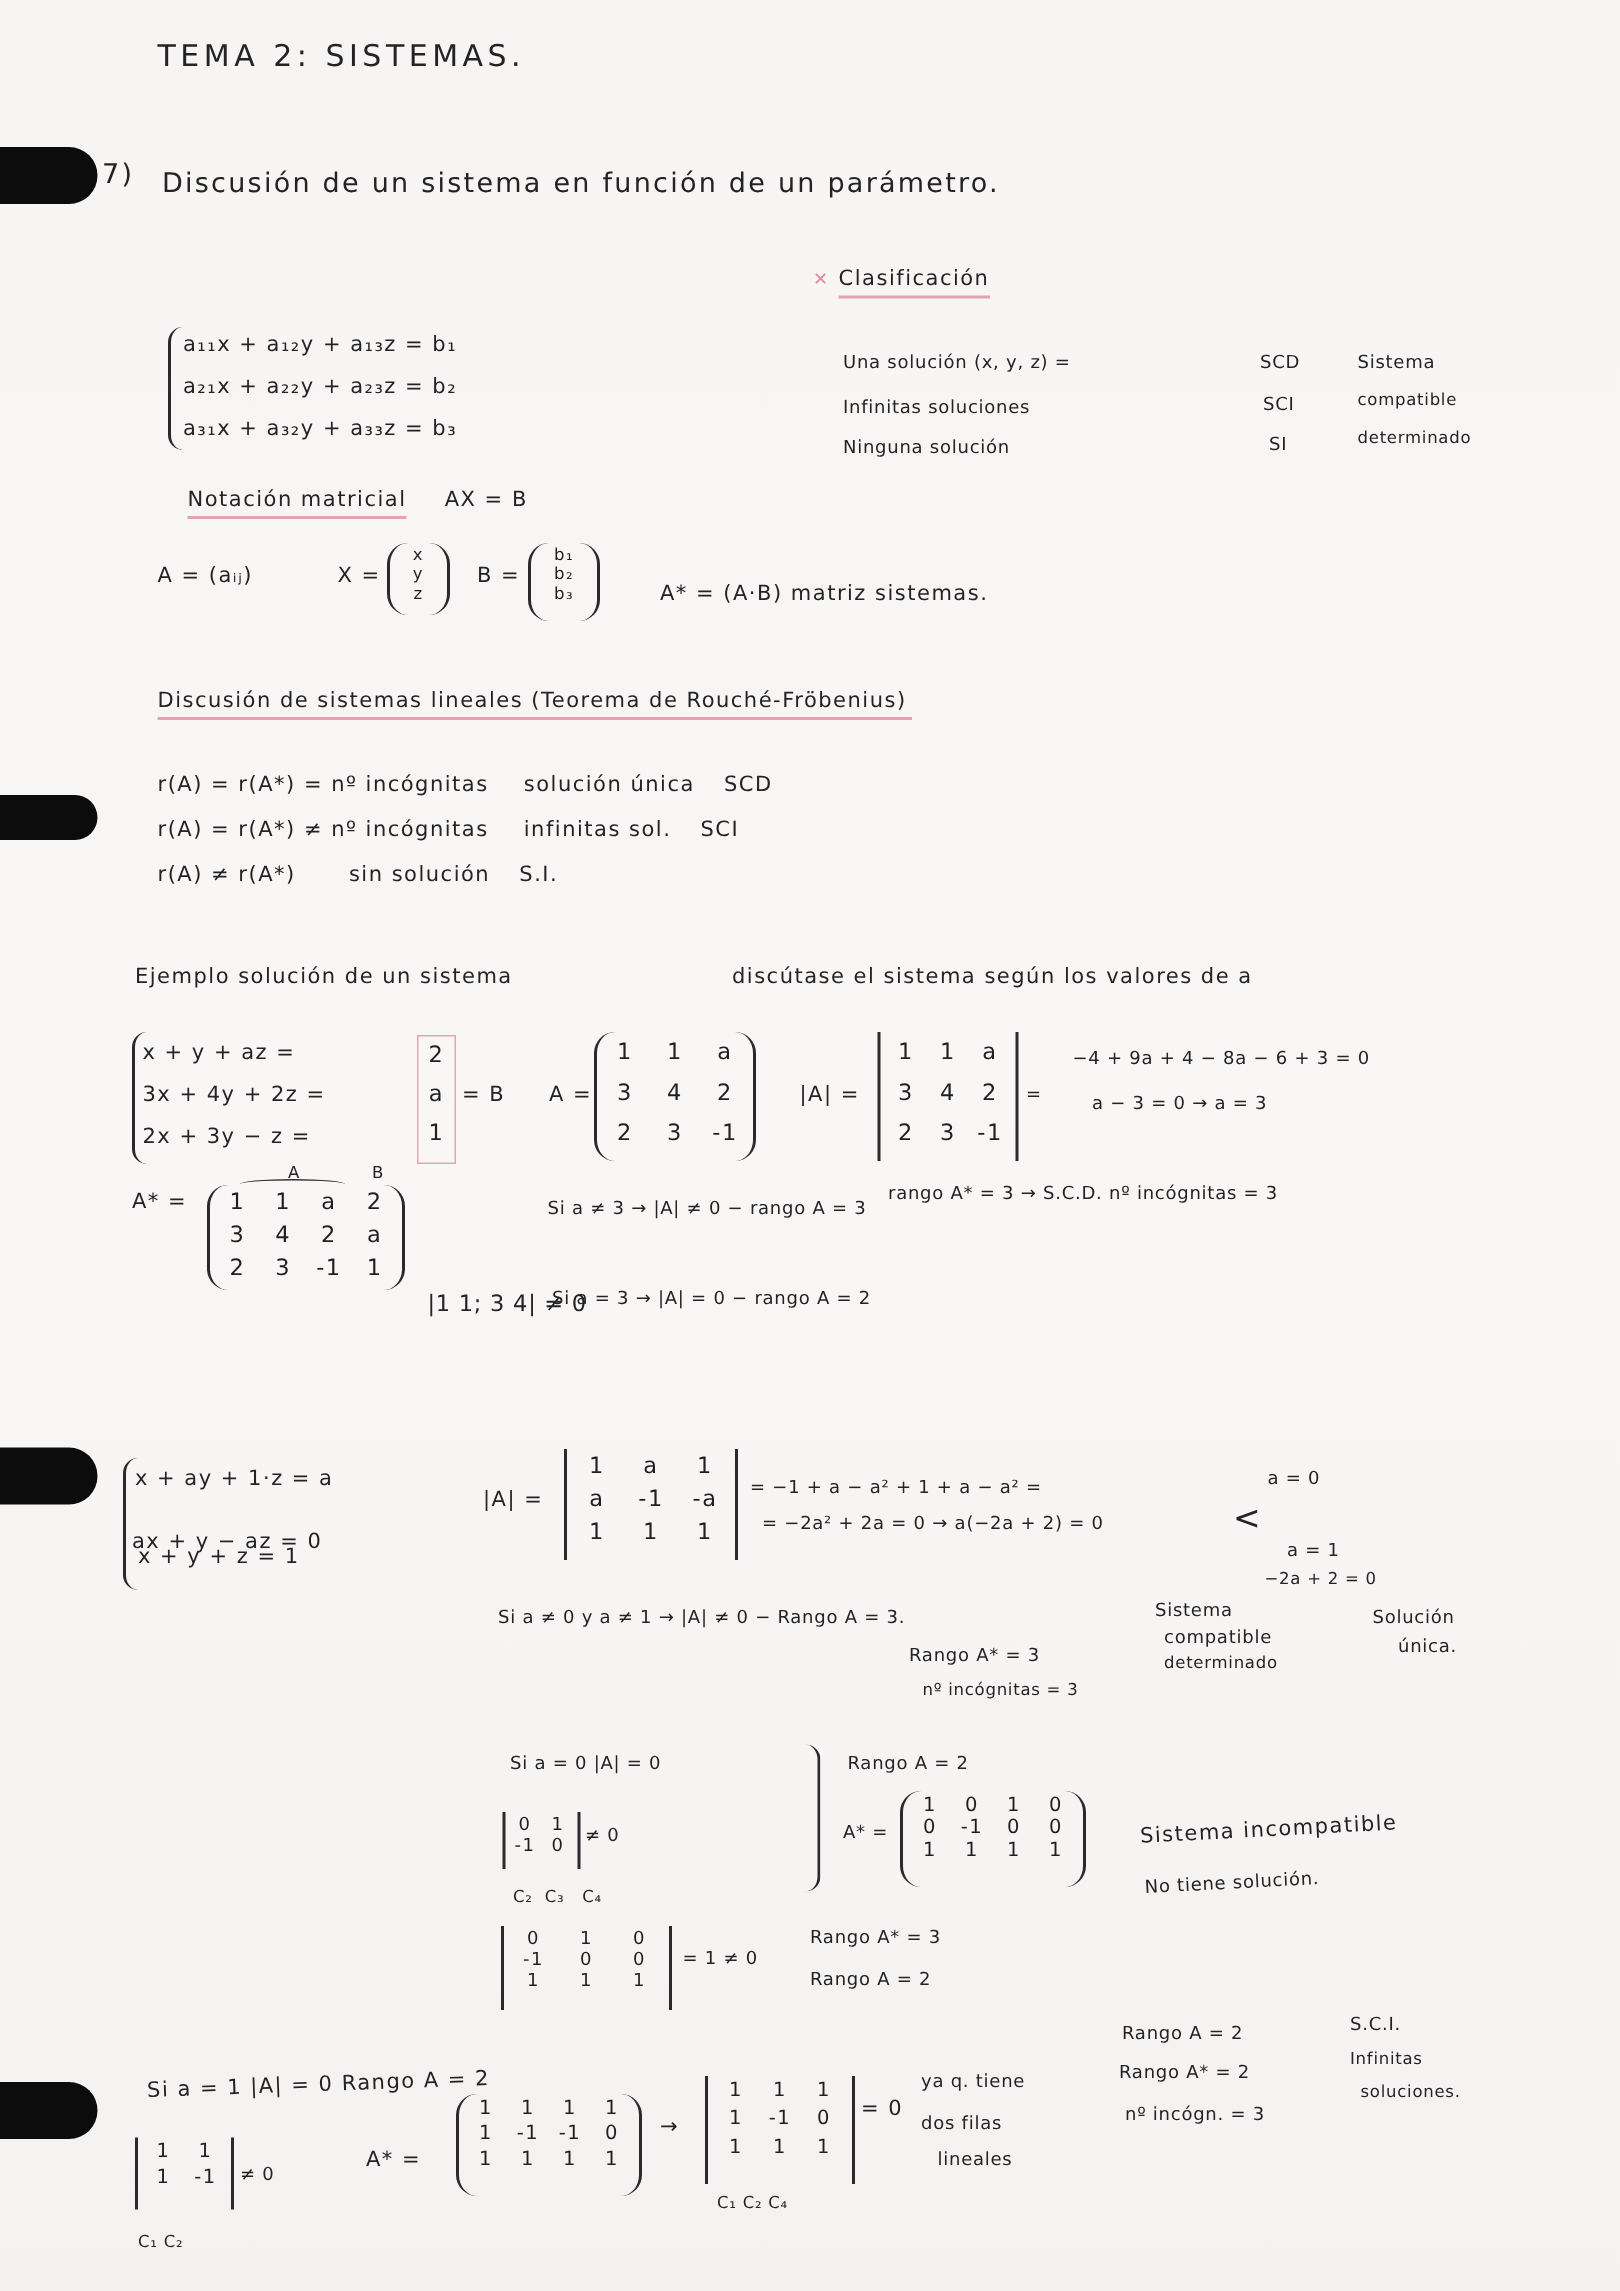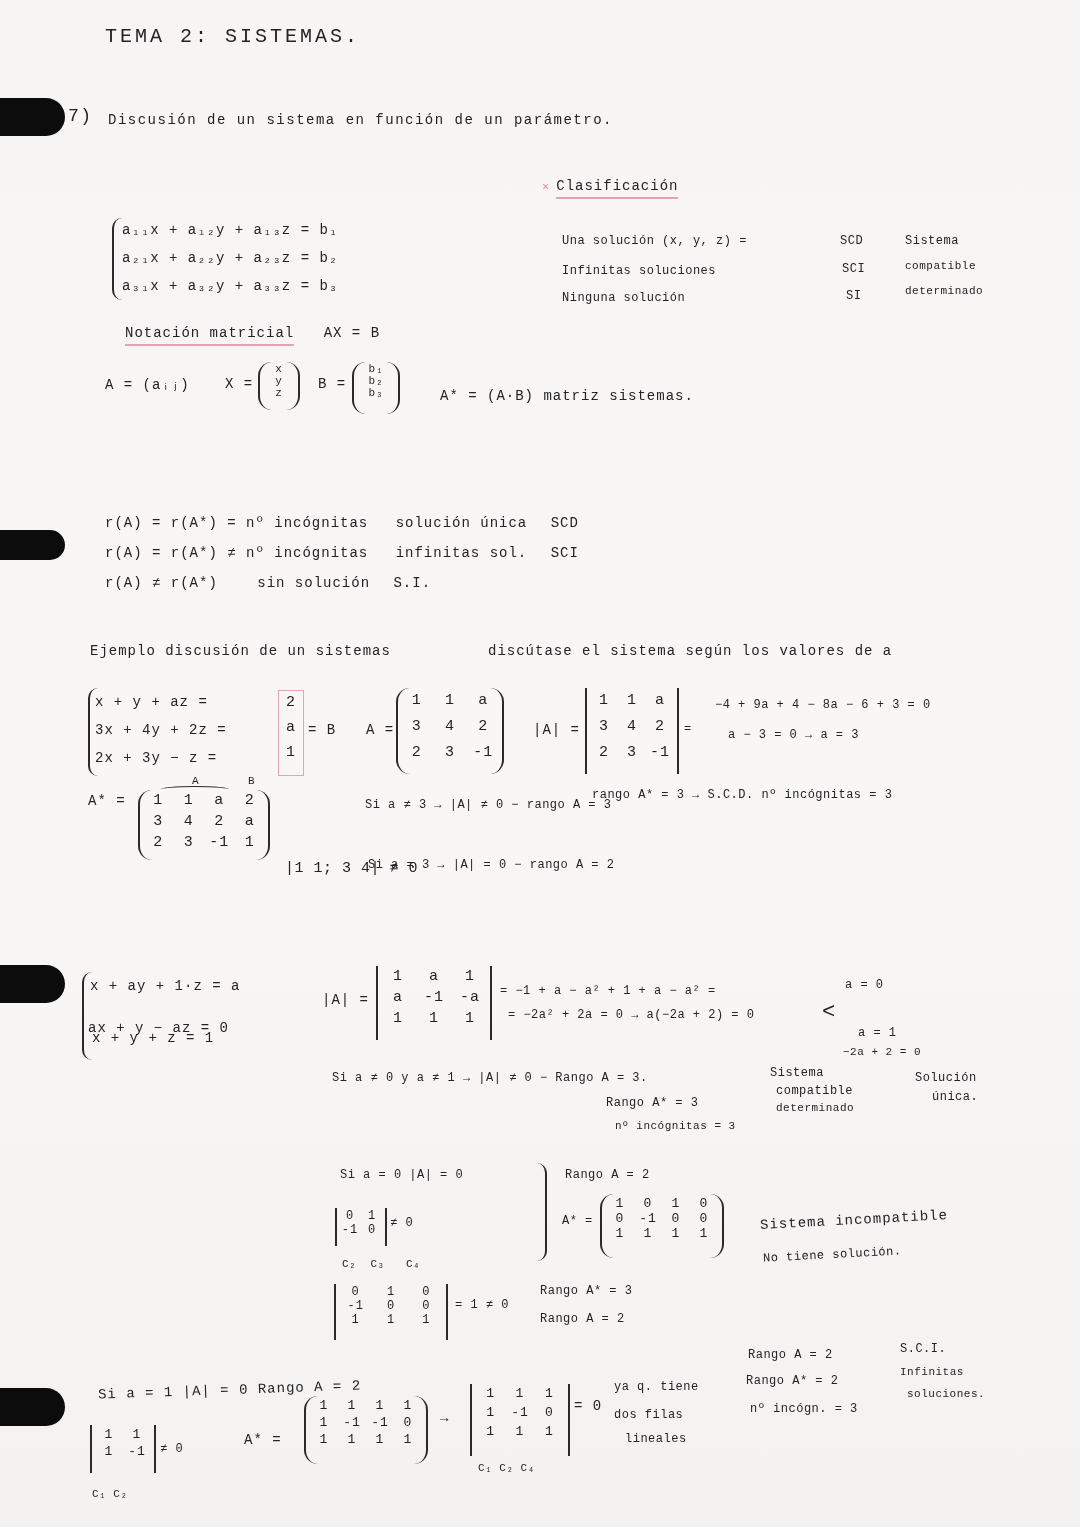--- a/index.html
+++ b/index.html
@@ -3,21 +3,21 @@
 <meta charset="utf-8">
 <style>
   html, body { margin:0; padding:0; }
   body {
     width:1080px; height:1527px; position:relative; overflow:hidden;
     background:#f7f6f4;
     font-family:"DejaVu Sans", sans-serif;
     color:#1f1f22;
   }
   .page { position:absolute; inset:0;
-    background: linear-gradient(180deg,#f6f5f3 0%,#f8f7f5 50%,#f3f2f0 100%); font-family: Liberation Mono, monospace; }
+    background: linear-gradient(180deg,#f6f5f3 0%,#f8f7f5 50%,#f3f2f0 100%); }
   .t { position:absolute; white-space:nowrap; font-size:17px; letter-spacing:1.5px; color:#232326; }
   .sm { font-size:14px; letter-spacing:1px; }
   .xs { font-size:12px; letter-spacing:0.5px; }
   .lg { font-size:20px; letter-spacing:3px; }
   .ul-pink { border-bottom:2px solid #e2a3b6; padding-bottom:3px; }
   .ring { position:absolute; left:-30px; width:95px; height:38px; background:#0c0c0c; border-radius:0 30px 30px 0; }
   .bullet-pink { color:#e48aa5; font-size:12px; margin-right:6px; }
   .brace { position:absolute; border-left:2px solid #2a2a2e; border-radius:10px 0 0 10px; }
   .mat { position:absolute; border-left:2px solid #2a2a2e; border-right:2px solid #2a2a2e; border-radius:14px; }
   .det { position:absolute; border-left:2px solid #2a2a2e; border-right:2px solid #2a2a2e; }
@@ -31,21 +31,21 @@
 <div class="page">
 
   <div class="ring" style="top:98px"></div>
   <div class="ring" style="top:530px;height:30px"></div>
   <div class="ring" style="top:965px"></div>
   <div class="ring" style="top:1388px"></div>
 
   <div class="t lg" style="left:105px;top:25px">TEMA 2: SISTEMAS.</div>
 
   <div class="t" style="left:68px;top:106px;font-size:18px">7)</div>
-  <div class="t" style="left:108px;top:112px;font-size:14px">Discusión de un sistema en función de un parámetro.</div>
+  <div class="t" style="left:108px;top:112px;font-size:18px">Discusión de un sistema en función de un parámetro.</div>
 
 
   <div class="brace" style="left:112px;top:218px;width:8px;height:82px"></div>
   <div class="t sm" style="left:122px;top:222px">a₁₁x + a₁₂y + a₁₃z = b₁</div>
   <div class="t sm" style="left:122px;top:250px">a₂₁x + a₂₂y + a₂₃z = b₂</div>
   <div class="t sm" style="left:122px;top:278px">a₃₁x + a₃₂y + a₃₃z = b₃</div>
 
   <div class="t sm" style="left:125px;top:325px">
     <span class="ul-pink">Notación matricial</span>
     <span style="margin-left:20px">AX = B</span>
@@ -76,37 +76,40 @@
   <div class="t xs" style="left:562px;top:234px">Una solución (x, y, z) =</div>
   <div class="t xs" style="left:840px;top:234px">SCD</div>
   <div class="t xs" style="left:562px;top:264px">Infinitas soluciones</div>
   <div class="t xs" style="left:842px;top:262px">SCI</div>
   <div class="t xs" style="left:562px;top:291px">Ninguna solución</div>
   <div class="t xs" style="left:846px;top:289px">SI</div>
   <div class="t xs" style="left:905px;top:234px">Sistema</div>
   <div class="t xs" style="left:905px;top:260px;font-size:11px">compatible</div>
   <div class="t xs" style="left:905px;top:285px;font-size:11px">determinado</div>
 
+  <div class="t sm" style="left:105px;top:459px">
+    <span class="ul-pink" style="padding-right:4px">Discusión de sistemas lineales (Teorema de Rouché-Fröbenius)</span>
+  </div>
   <div class="t sm" style="left:105px;top:515px">
     <span>r(A) = r(A*) = nº incógnitas</span>
     <span style="margin-left:18px">solución única</span>
     <span style="margin-left:14px">SCD</span>
   </div>
   <div class="t sm" style="left:105px;top:545px">
     <span>r(A) = r(A*) ≠ nº incógnitas</span>
     <span style="margin-left:18px">infinitas sol.</span>
     <span style="margin-left:14px">SCI</span>
   </div>
   <div class="t sm" style="left:105px;top:575px">
     <span>r(A) ≠ r(A*)</span>
     <span style="margin-left:30px">sin solución</span>
     <span style="margin-left:14px">S.I.</span>
   </div>
 
-  <div class="t sm" style="left:90px;top:643px">Ejemplo discusión de un sistemas</div>
+  <div class="t sm" style="left:90px;top:643px">Ejemplo solución de un sistema</div>
   <div class="t sm" style="left:488px;top:643px">discútase el sistema según los valores de a</div>
 
   <div class="brace" style="left:88px;top:688px;width:8px;height:88px"></div>
   <div class="t sm" style="left:95px;top:694px">x + y + az =</div>
   <div class="t sm" style="left:95px;top:722px">3x + 4y + 2z =</div>
   <div class="t sm" style="left:95px;top:750px">2x + 3y − z =</div>
   <div class="pinkbox" style="left:278px;top:690px;width:24px;height:84px">
     <div class="grid" style="grid-template-columns:1fr;padding:3px 0;gap:8px;font-size:15px">
       <span>2</span>
       <span>a</span>

